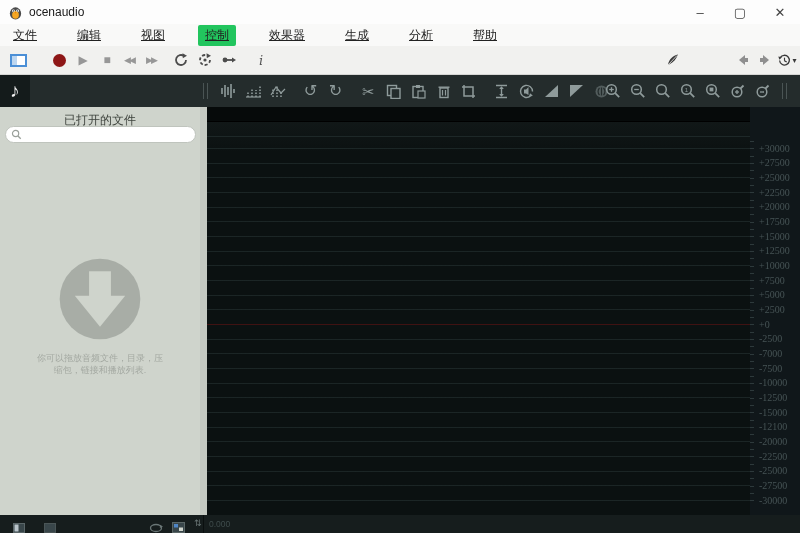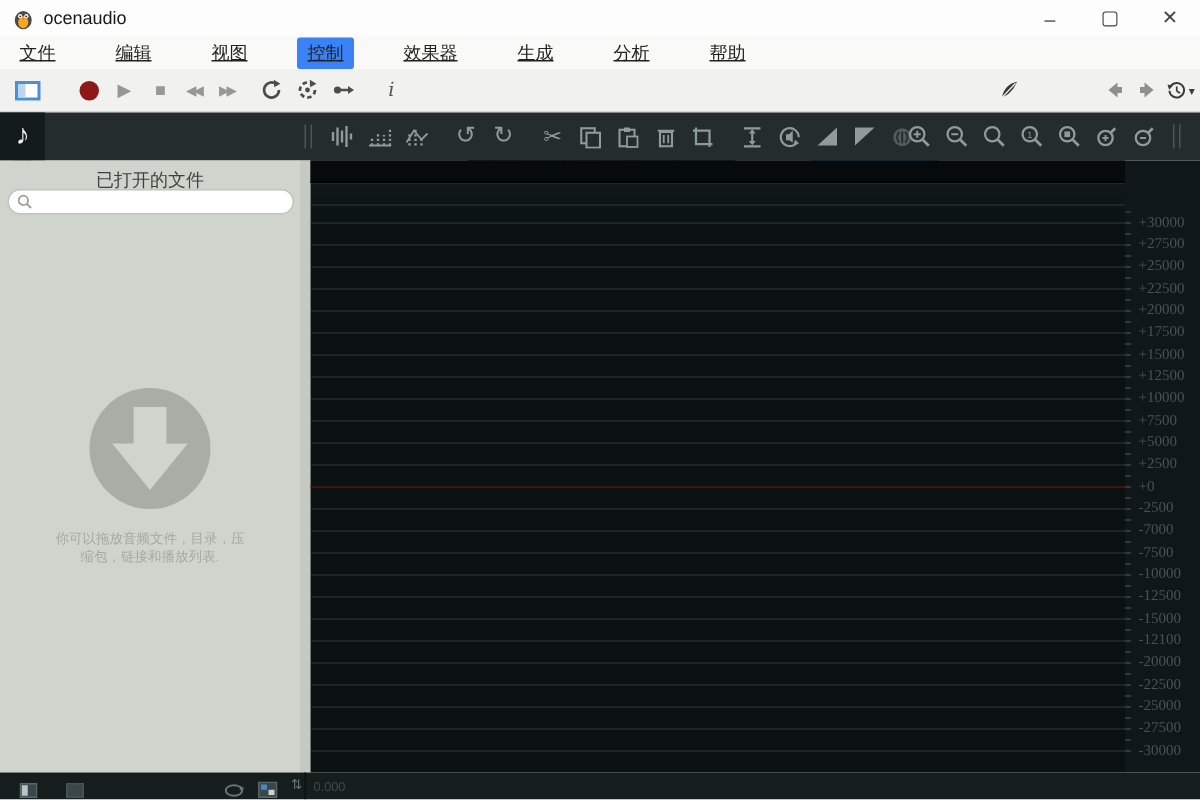--- a/index.html
+++ b/index.html
@@ -10,21 +10,21 @@
   
   .titlebar { position:absolute; left:0; top:0; width:800px; height:24px; background:#fdfdfd; display:flex; align-items:center; }
   .app-icon { width:15px; height:15px; margin:0 6px 0 8px; }
   .title-text { font-size:12px; color:#1a1a1a; }
   .win-controls { position:absolute; right:0; top:0; height:24px; display:flex; }
   .win-btn { width:40px; height:24px; display:flex; align-items:center; justify-content:center; font-size:13px; color:#444; cursor:default; }
 
   
   .menubar { position:absolute; left:0; top:24px; width:800px; height:22px; background:#f9f9f8; display:flex; align-items:center; padding-left:6px;gap:24px; }
   .menu-item { font-size:12px; color:#222; padding:2px 7px; margin-right:2px; text-decoration:underline; border-radius:2px; }
-  .menu-item.active { background:#3b82f6; }
+  .menu-item.active { background:#22c55e; }
 
   
   .transport { position:absolute; left:0; top:46px; width:800px; height:29px; background:#f1f1ef; border-bottom:1px solid #d6d6d4; }
   .tr-btn { position:absolute; top:3px; width:22px; height:22px; display:flex; align-items:center; justify-content:center; }
   .sel-tool { left:6px; width:24px; height:22px; }
   .sel-box { width:17px; height:13px; border:2px solid #4b8fd6; background:#fff; position:relative; }
   .sel-box::before { content:''; position:absolute; left:0; top:0; bottom:0; width:5px; background:#bcd6f0; }
   .rec-dot { width:13px; height:13px; border-radius:50%; background:#8e1717; }
   .glyph { color:#979797; font-size:12px; line-height:1; }
   .glyph.small { font-size:9px; letter-spacing:-2px; }

